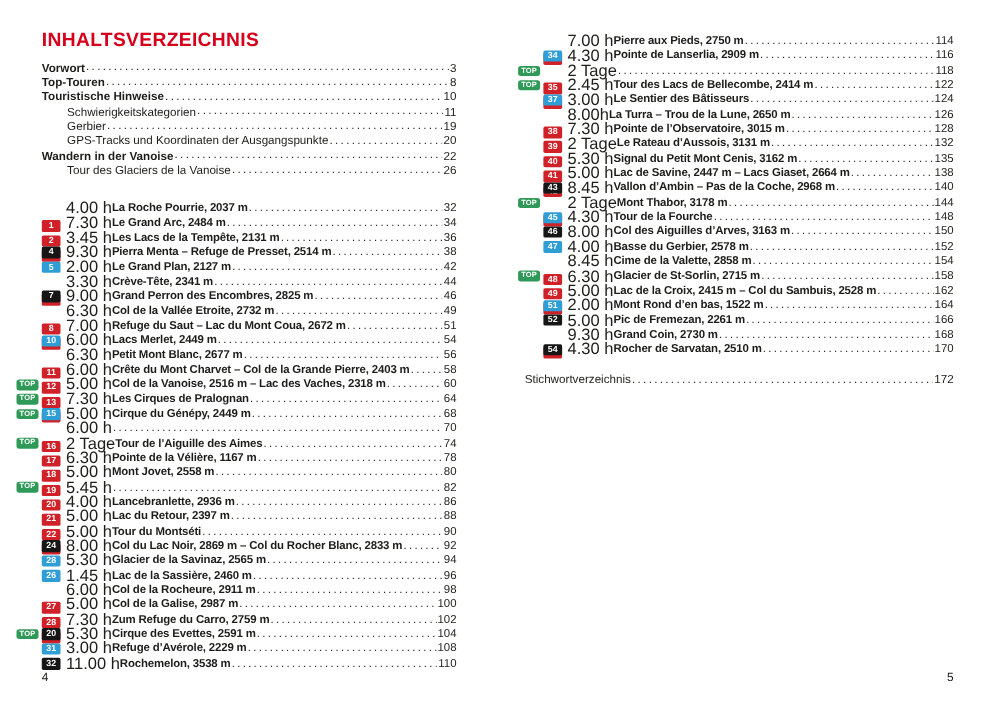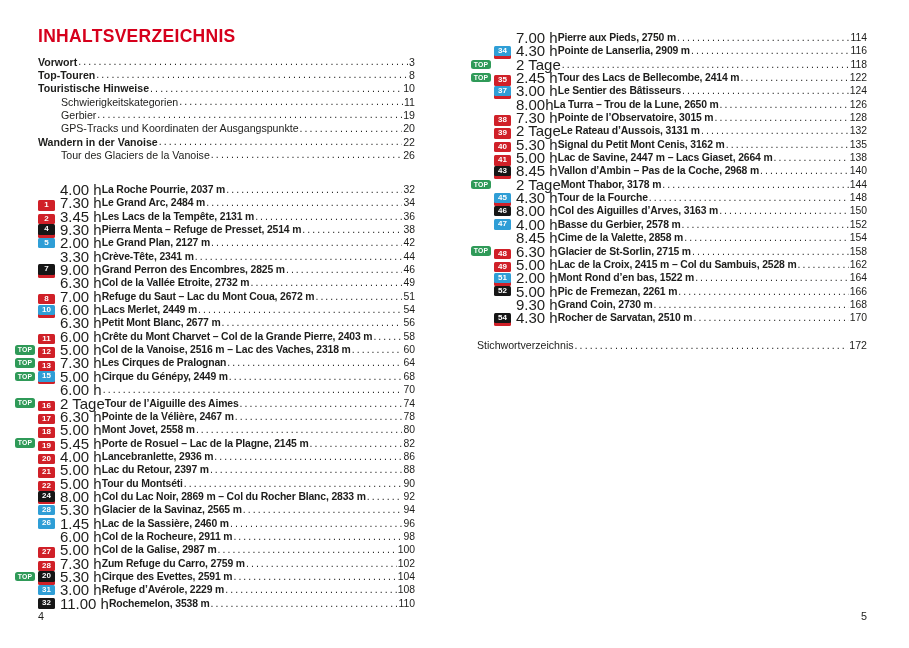--- a/index.html
+++ b/index.html
@@ -237,39 +237,38 @@
         <span class="badge g-red">17</span>
         <span class="time">2 Tage</span>
         <span class="name">Tour de l’Aiguille des Aimes</span>
         <span class="dots"></span>
         <span class="pg">74</span>
       </div>
       <div class="row">
         <span class="topslot"></span>
         <span class="badge g-red">18</span>
         <span class="time">6.30 h</span>
-        <span class="name">Pointe de la Vélière, 2467 m</span>
+        <span class="name">Pointe de la Vélière, 1167 m</span>
         <span class="dots"></span>
         <span class="pg">78</span>
       </div>
       <div class="row">
         <span class="topslot"></span>
         <span class="badge g-red">19</span>
         <span class="time">5.00 h</span>
         <span class="name">Mont Jovet, 2558 m</span>
         <span class="dots"></span>
         <span class="pg">80</span>
       </div>
       <div class="row">
         <span class="topslot">
           <span class="topbadge">TOP</span>
         </span>
         <span class="badge g-red">20</span>
         <span class="time">5.45 h</span>
-        <span class="name">Porte de Rosuel – Lac de la Plagne, 2145 m</span>
         <span class="dots"></span>
         <span class="pg">82</span>
       </div>
       <div class="row">
         <span class="topslot"></span>
         <span class="badge g-red">21</span>
         <span class="time">4.00 h</span>
         <span class="name">Lancebranlette, 2936 m</span>
         <span class="dots"></span>
         <span class="pg">86</span>

